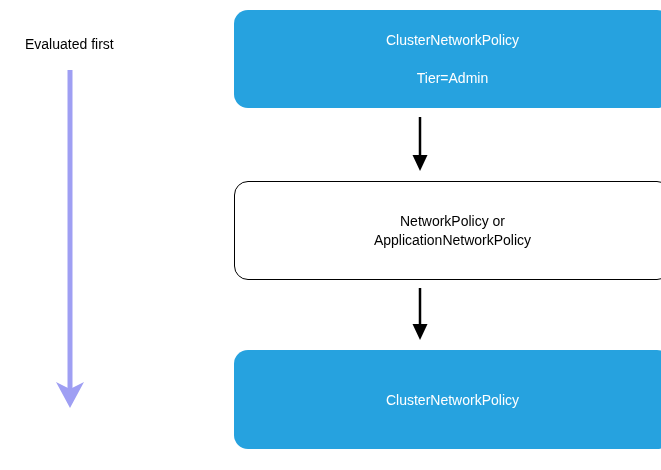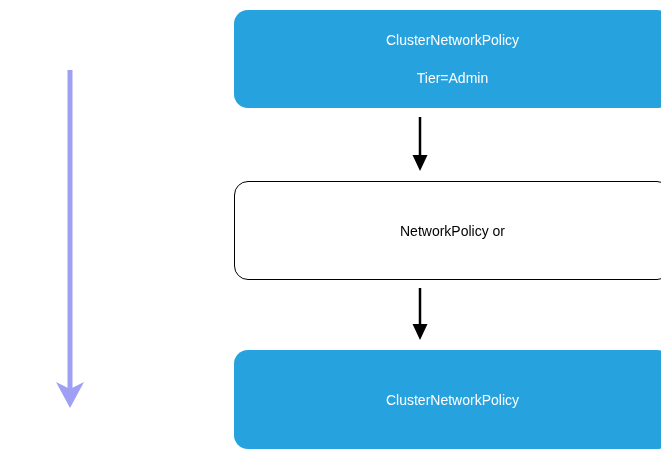--- a/index.html
+++ b/index.html
@@ -60,20 +60,21 @@
     white-space: nowrap;
   }
   #label-first { top: 36px; }
   #label-last  { top: 427px; }
 </style>
 </head>
 <body>
 
 <div class="canvas">
 
+  <div class="side-label" id="label-first">Evaluated first</div>
 
 
   <svg class="overlay" viewBox="0 0 661 470">
 
     <g>
       <line x1="70" y1="70" x2="70" y2="390" stroke-width="5" stroke="#9F9FF3"></line>
       <polygon points="70,408 56,382 70,389 84,382" fill="#9F9FF3"></polygon>
     </g>
 
     <g>
@@ -87,19 +88,20 @@
     </g>
   </svg>
 
   <div class="node node-blue" id="node-top" style="background-color: rgb(38, 162, 223);">
     <div>ClusterNetworkPolicy</div>
     <div>Tier=Admin</div>
   </div>
 
   <div class="node node-white" id="node-middle">
     <div>NetworkPolicy or</div>
+    <div>ApplicationNetworkPolicy</div>
   </div>
 
   <div class="node node-blue" id="node-bottom" style="background-color: rgb(38, 162, 223);">
     <div>ClusterNetworkPolicy</div>
   </div>
 
 </div>
 
 </body></html>

